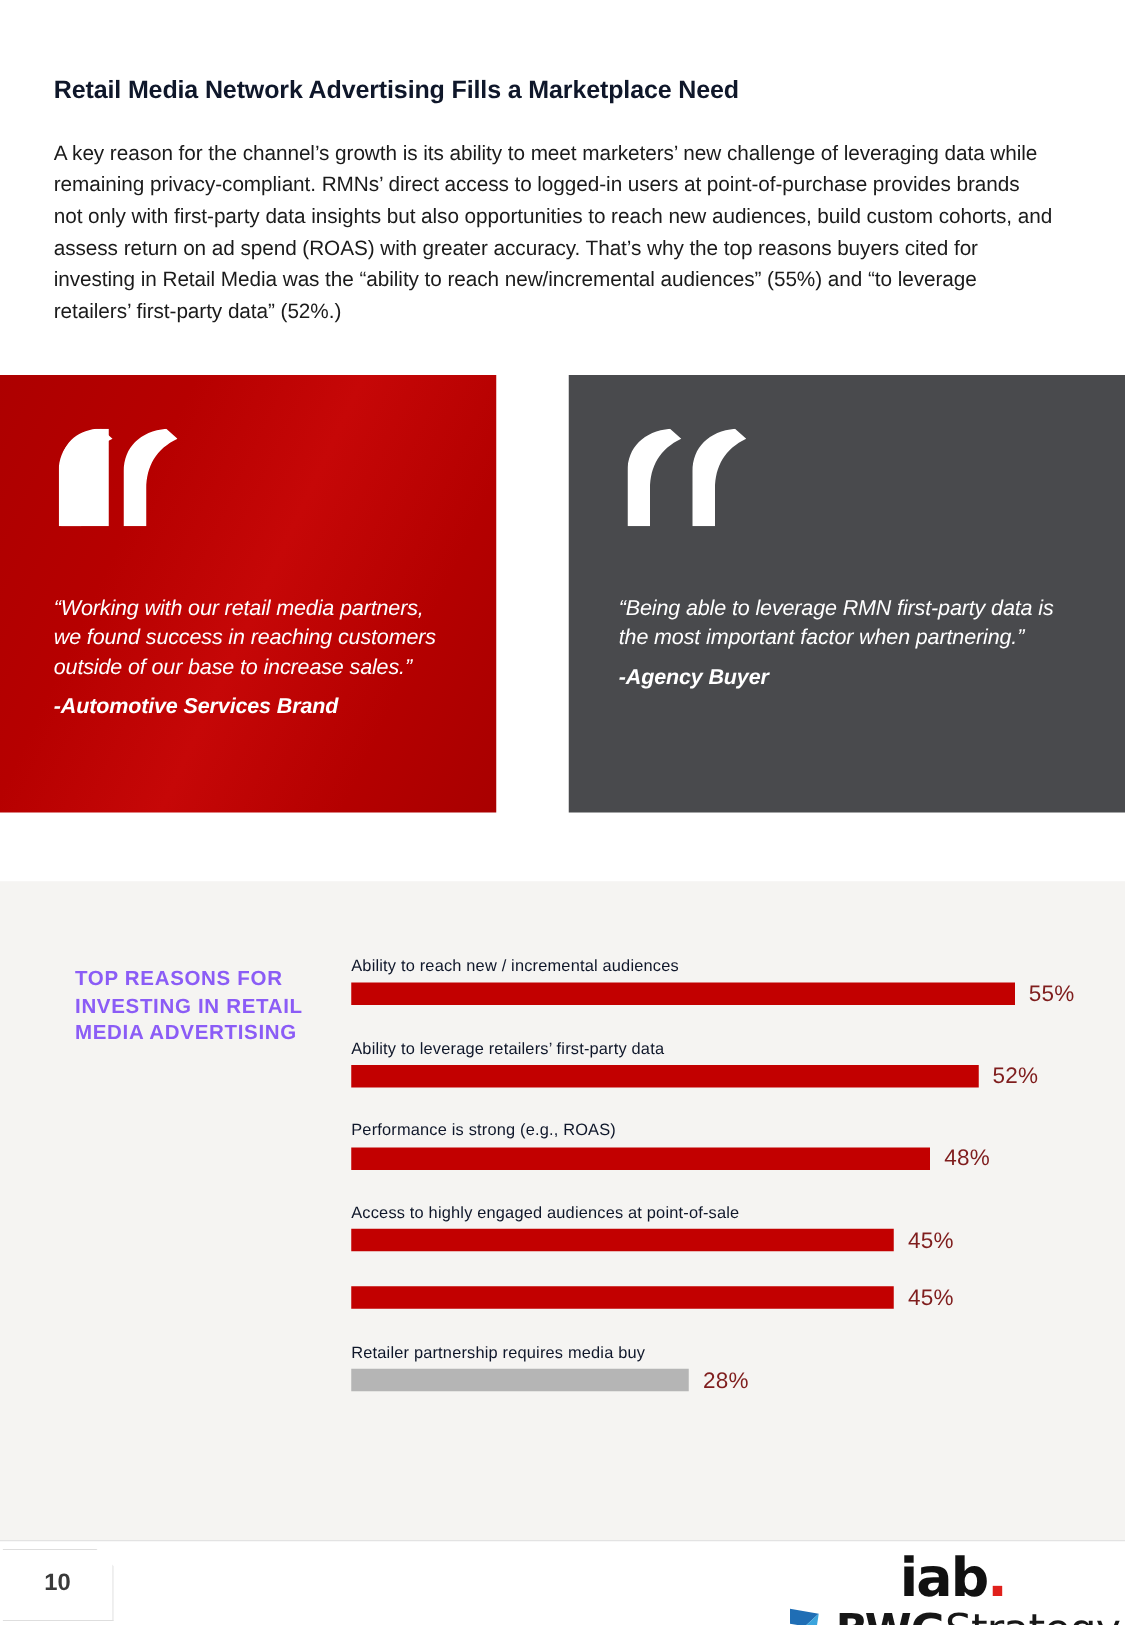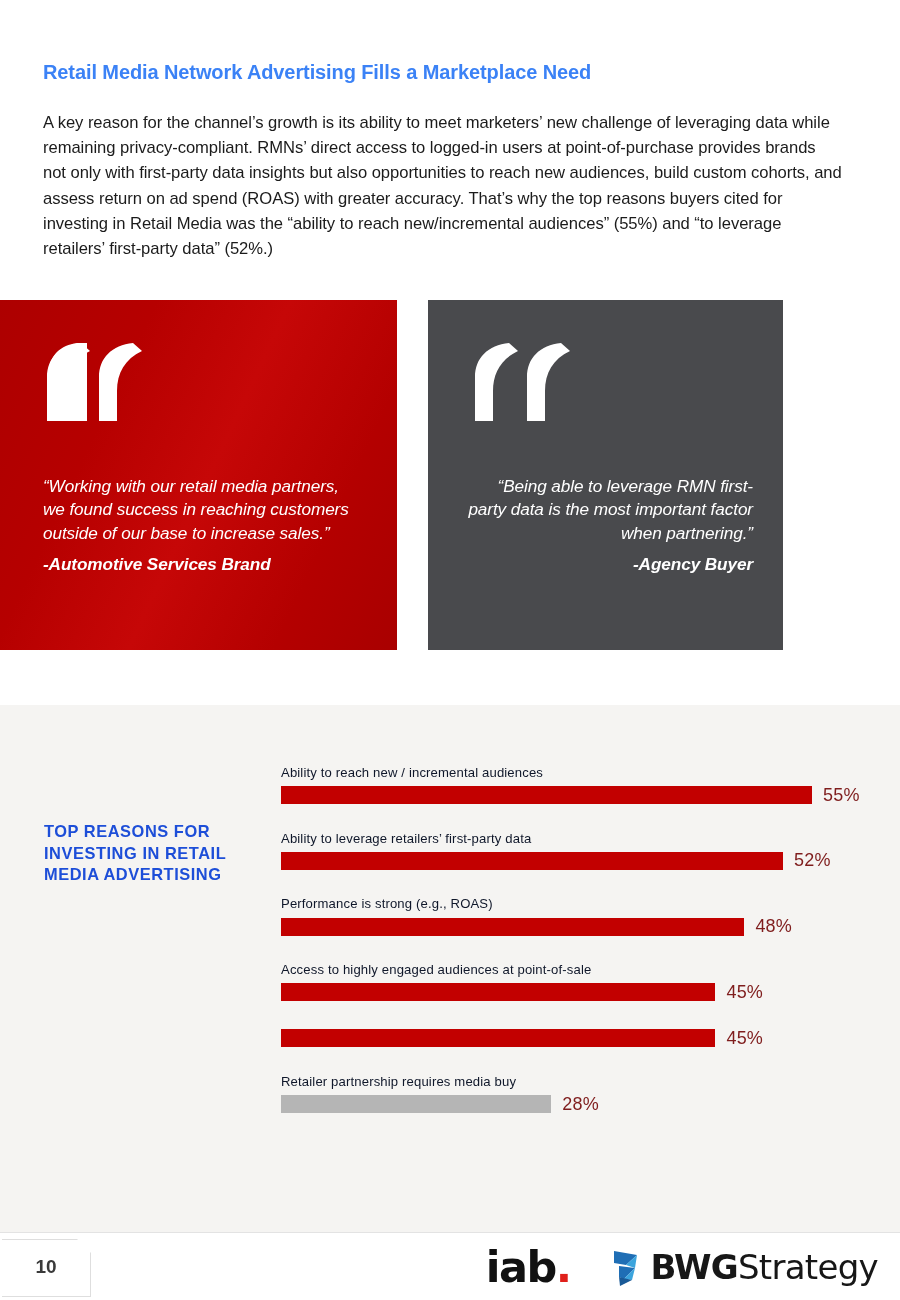--- a/index.html
+++ b/index.html
@@ -11,43 +11,42 @@
     overflow:hidden;
     position:relative;
   }
 
   
   .intro{
     position:absolute; left:43px; top:60px; width:800px;
   }
   .headline{
     font-size:20px; font-weight:bold; letter-spacing:-0.1px;
-    color:#3b82f6; margin:0 0 26px 0; line-height:1.2;
+    color:#0f172a; margin:0 0 26px 0; line-height:1.2;
   }
   .body-copy{
     font-size:16.6px; line-height:1.52; color:#1b1b1b; margin:0;
     letter-spacing:-0.05px;
   }
 
   
   .quotes{
     position:absolute; left:0; top:300px; width:900px; height:350px;
   }
   .quote-box{
     position:absolute; top:0; height:350px; box-sizing:border-box;
     padding:0;
   }
   .quote-red{
     left:0; width:397px;
     background:linear-gradient(115deg,#ad0000 0%,#b60000 28%,#c60707 52%,#b40000 78%,#a90000 100%);
   }
   .quote-gray{
-    left:428px; width:355px;
+    left:455px; width:445px;
     background:#494a4d;
-    text-align:right;
   }
   .qmark{
     position:absolute; left:47px; top:43px;
     width:95px; height:78px;
   }
   .qmark svg{display:block;}
   .quote-body{
     position:absolute; left:43px; right:36px; top:175px;
     color:#ffffff;
   }
@@ -60,23 +59,23 @@
     font-size:17.2px; font-style:italic; font-weight:bold; margin:0;
     letter-spacing:-0.1px;
   }
 
   
   .chart-panel{
     position:absolute; left:0; top:705px; width:900px; height:527px;
     background:#f5f4f2;
   }
   .chart-title{
-    position:absolute; left:44px; top:68px; width:215px;
+    position:absolute; left:60px; top:68px; width:215px;
     font-size:16.4px; font-weight:bold; line-height:1.32;
-    letter-spacing:0.55px; color:#1d4ed8; text-transform:uppercase;margin-top:48px;
+    letter-spacing:0.55px; color:#8b5cf6; text-transform:uppercase;
   }
   .bars{
     position:absolute; left:281px; top:60px; width:580px;
   }
   .bar-row{ margin-bottom:25px; }
   .bar-label{
     font-size:13.1px; color:#0f172a; margin:0 0 4px 0;
     letter-spacing:0.15px; line-height:1.2;
   }
   .bar-line{ display:flex; align-items:center; }
@@ -99,22 +98,22 @@
     background:#ffffff;
     border:1px solid #dedede;
     border-left:none;
     clip-path:polygon(0 0, calc(100% - 14px) 0, 100% 14px, 100% 100%, 0 100%);
   }
   .page-num{
     position:absolute; left:0; right:0; top:16px;
     text-align:center; font-size:19px; font-weight:bold; color:#3a3a3a;
   }
   .logos{
-    position:absolute; right:22px; top:9px; height:50px;
-    display:flex; align-items:center; gap:40px;
+    position:absolute; right:4px; top:9px; height:50px;
+    display:flex; align-items:center; flex-direction:column;
   }
   .iab-logo{
     font-size:43px; font-weight:bold; color:#111111; line-height:1;
     letter-spacing:-1.5px; position:relative; font-family:"DejaVu Sans", sans-serif;
   }
   .iab-logo .dot{ color:#e0201b; }
   .bwg{
     display:flex; align-items:center; gap:7px;
   }
   .bwg-mark{ width:33px; height:37px; }

